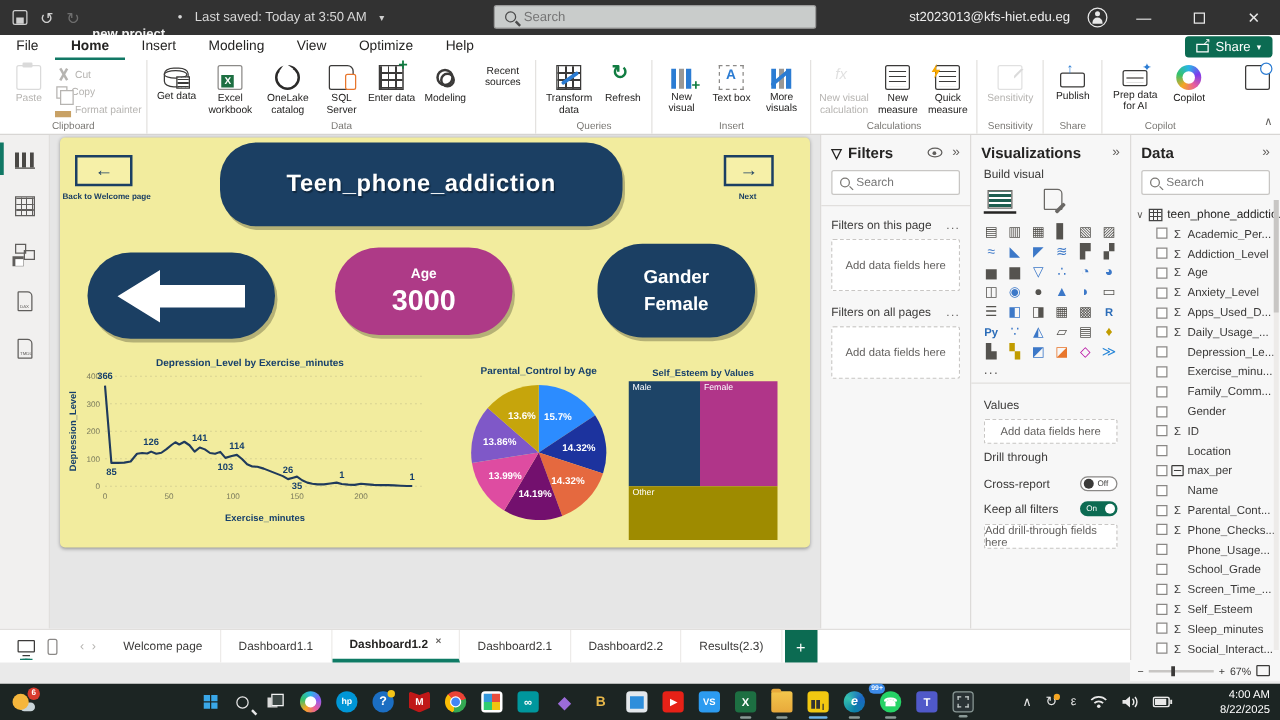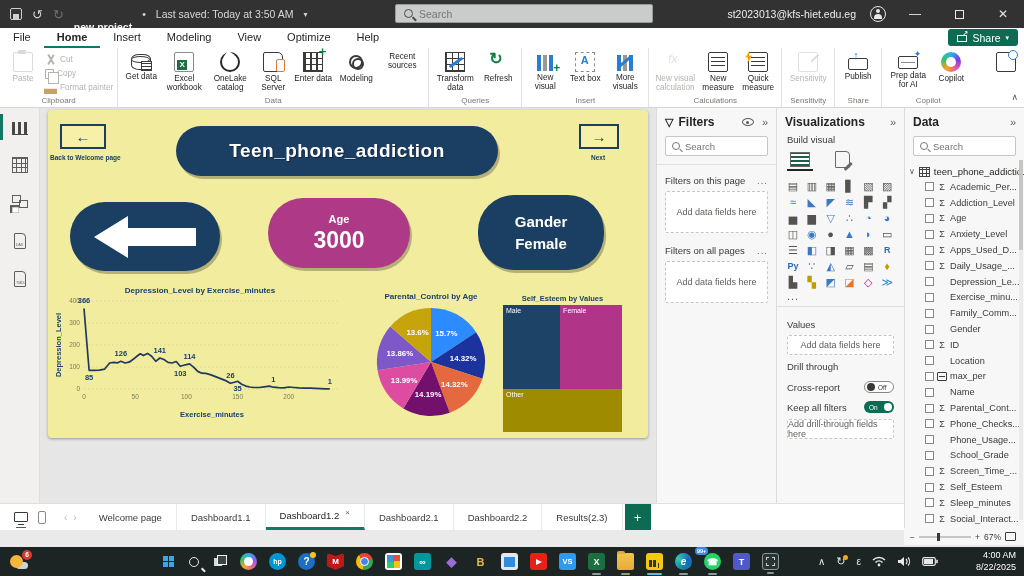--- a/index.html
+++ b/index.html
@@ -106,21 +106,21 @@
   .sn-doc { border:1.3px solid #605E5C; border-radius:1px 4px 1px 1px; width:12px !important; margin:0 auto; }
   .sn-doc::after { position:absolute; bottom:1px; left:1px; font-size:3.5px; color:#605E5C; letter-spacing:0; }
   .sn-dax::after { content:"DAX"; }
   .sn-tmdl::after { content:"TMDL"; }
 
   
   .canvas-area { position:absolute; left:40px; top:108px; width:616px; height:395px; background:#E6E6E6; }
   .board { position:absolute; left:8px; top:2px; width:600px; height:328px; background:#F2EC9E; border-radius:4px; box-shadow:0 1px 3px rgba(0,0,0,.35); }
   .nav-sq { position:absolute; width:46px; height:25px; background:#F6F0A8; border:2px solid #1B3F63; display:flex; align-items:center; justify-content:center; color:#1B3F63; font-weight:bold; font-size:15px; line-height:1; }
   .nav-lab { position:absolute; font-size:6.5px; font-weight:bold; color:#1B3F63; }
-  .title-pill { position:absolute; left:128px; top:16px; width:322px; height:50px; background:#1B3F63; border-radius:29px; box-shadow:2px 3px 0 rgba(0,0,0,.25); display:flex; align-items:center; justify-content:center; }
+  .title-pill { position:absolute; left:128px; top:4px; width:322px; height:67px; background:#1B3F63; border-radius:29px; box-shadow:2px 3px 0 rgba(0,0,0,.25); display:flex; align-items:center; justify-content:center; }
   .title-pill span { color:#fff; font-weight:bold; font-size:19px; letter-spacing:.5px; text-shadow:1px 1px 1px rgba(0,0,0,.4); }
   .pill { position:absolute; border-radius:36px; box-shadow:2px 3px 0 rgba(0,0,0,.25); display:flex; flex-direction:column; align-items:center; justify-content:center; color:#fff; font-weight:bold; }
   .pill-arrow { left:22px; top:92px; width:150px; height:69px; background:#1B3F63; }
   .pill-age { left:220px; top:88px; width:142px; height:70px; background:#AE3A87; }
   .pill-age .lab { font-size:11px; }
   .pill-age .val { font-size:23px; margin-top:2px; }
   .pill-gender { left:430px; top:85px; width:126px; height:75px; background:#1B3F63; }
   .pill-gender .lab { font-size:15px; }
   .pill-gender .val { font-size:15px; margin-top:5px; }
 
@@ -190,21 +190,21 @@
   .flab { white-space:nowrap; overflow:hidden; }
 
   
   .tabbar { position:absolute; left:0; top:503px; width:904px; height:27px; background:#FFFFFF; border-top:1px solid #E1DFDD; display:flex; align-items:stretch; }
   .viewicons { display:flex; align-items:center; gap:10px; padding:0 10px 0 14px; }
   .ic-desktop { width:14px; height:10px; border:1.3px solid #3B3A39; border-radius:1px; position:relative; }
   .ic-desktop::after { content:""; position:absolute; left:3px; bottom:-4px; width:6px; height:1.5px; background:#3B3A39; box-shadow:0 3px 0 #117865, -2px 3px 0 #117865, 2px 3px 0 #117865; }
   .ic-phone { width:8px; height:13px; border:1.3px solid #8A8886; border-radius:2px; }
   .tab-nav { color:#B6B4B1; font-size:10px; display:flex; gap:6px; align-items:center; padding:0 8px; }
   .tab { display:flex; align-items:center; padding:0 14px; font-size:9.5px; color:#3B3A39; border-right:1px solid #EDEBE9; position:relative; }
-  .tab.active { font-weight:normal; color:#252423; border-bottom:3px solid #0F7B65; }
+  .tab.active { font-weight:bold; color:#252423; border-bottom:3px solid #0F7B65; }
   .tab .close { margin-left:6px; font-size:8px; color:#605E5C; position:relative; top:-3px; }
   .tab-add { width:26px; background:#0C6B52; color:#fff; display:flex; align-items:center; justify-content:center; font-size:13px; margin-left:2px; }
   .zoomrow { position:absolute; left:904px; top:528px; width:120px; height:17px; background:#F7F7F7; display:flex; align-items:center; gap:4px; padding:0 6px; font-size:8.5px; color:#3B3A39; }
   .zline { position:relative; width:52px; height:2px; background:#C8C6C4; }
   .zline .knob { position:absolute; left:18px; top:-3px; width:3px; height:8px; background:#3B3A39; }
   .zfit { width:11px; height:9px; border:1.2px solid #3B3A39; border-radius:1px; }
   .statusbar { position:absolute; left:0; top:530px; width:904px; height:17px; background:#EAEAEA; font-size:9.5px; color:#605E5C; display:flex; align-items:center; padding-left:10px; }
 
   
   .taskbar { position:absolute; left:0; top:547px; width:1024px; height:29px; background:#1C2523; display:flex; align-items:center; }

